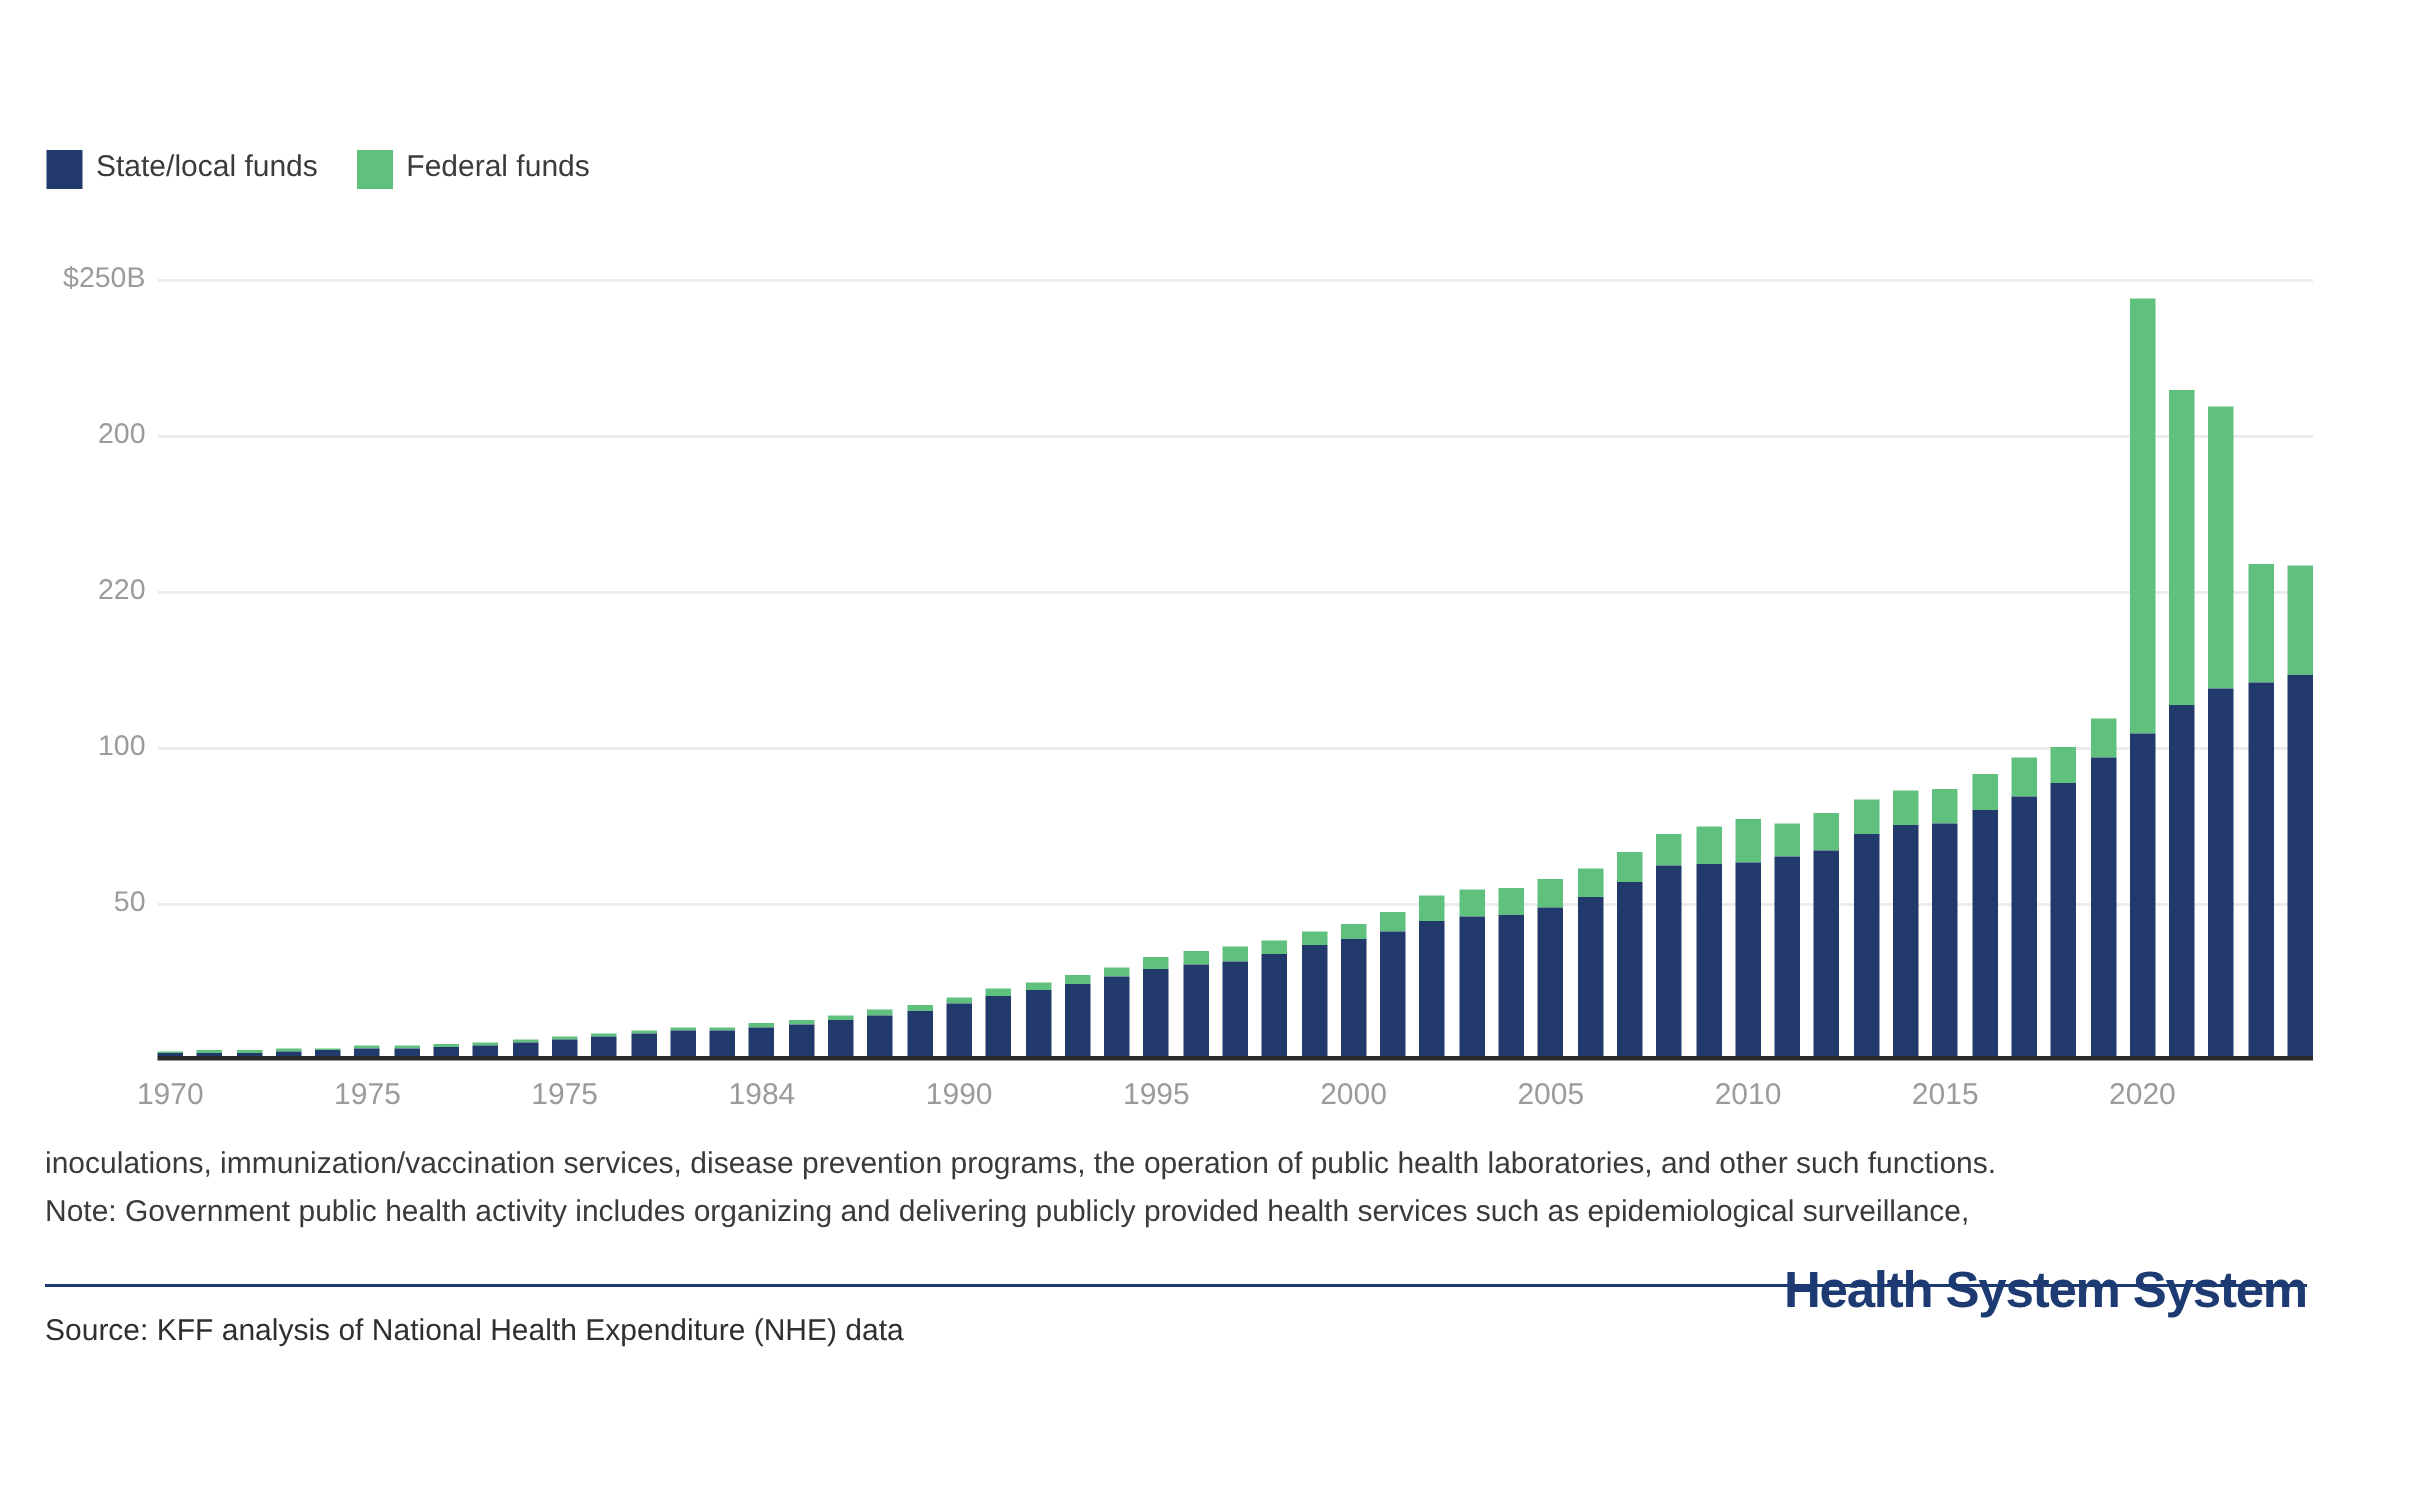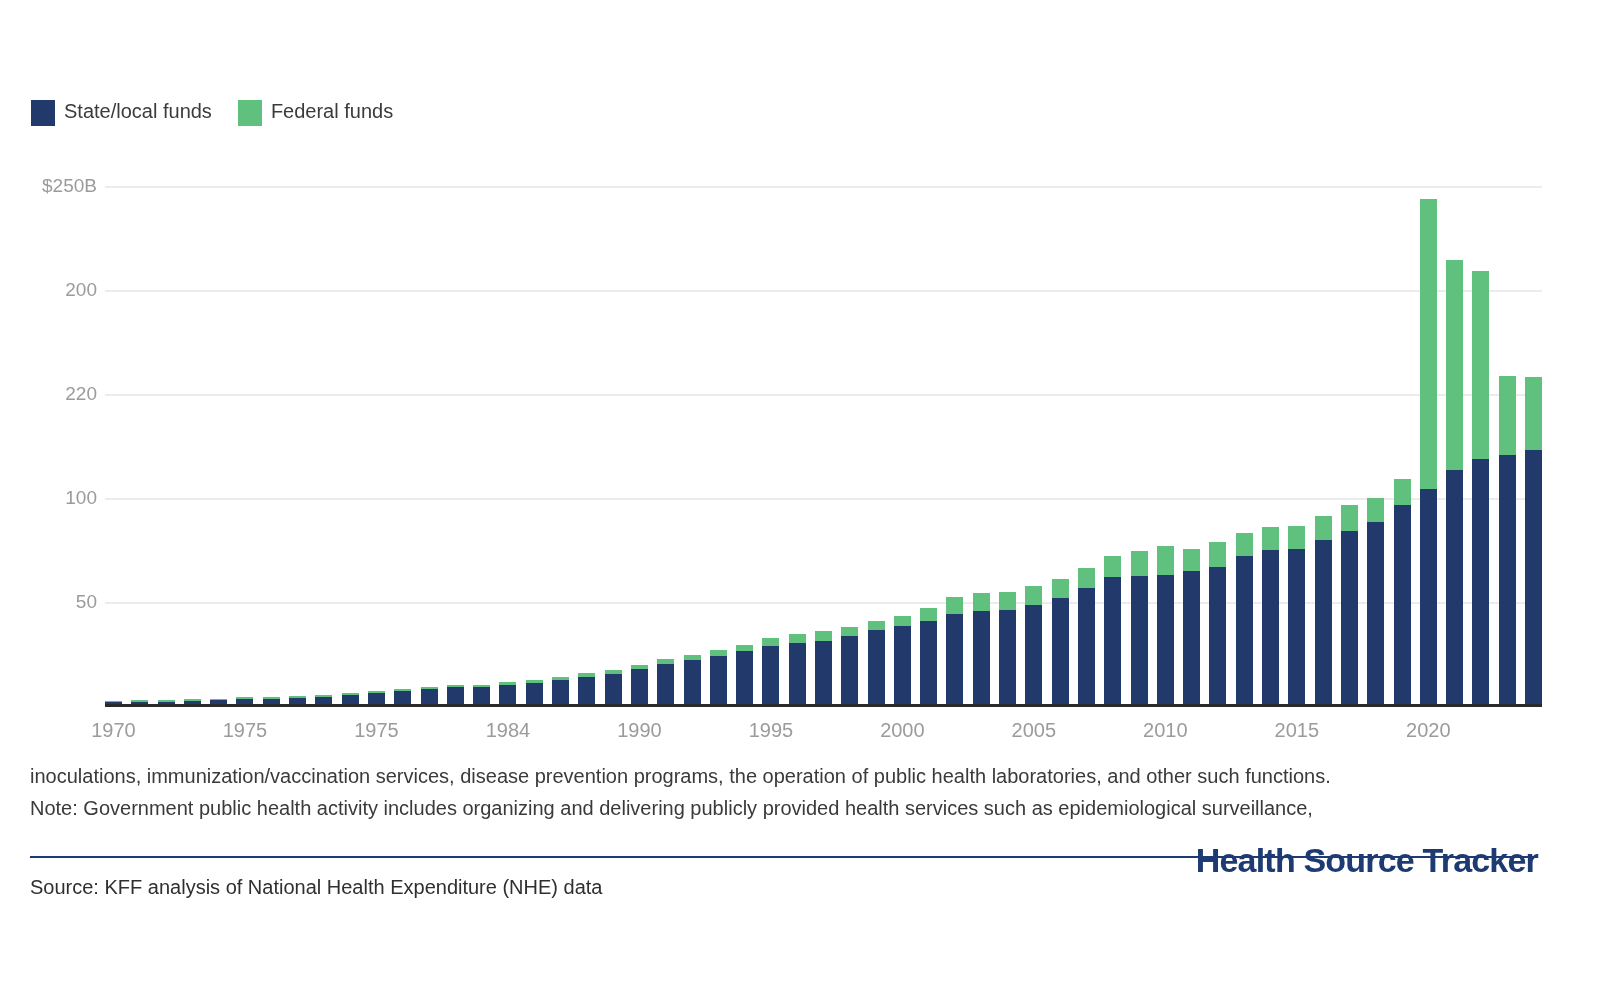--- a/index.html
+++ b/index.html
@@ -298,16 +298,16 @@
   <div class="note">
     <div>inoculations, immunization/vaccination services, disease prevention programs, the operation of public health laboratories, and other such functions.</div>
     <div>Note: Government public health activity includes organizing and delivering publicly provided health services such as epidemiological surveillance,</div>
   </div>
 
   <div class="divider"></div>
 
   <div class="source">Source: KFF analysis of National Health Expenditure (NHE) data</div>
 
   <div class="logo">
-    <div class="logo-bottom">Health Source Tracker</div>
+    <div class="logo-bottom">Health System System</div>
   </div>
 
 </div>
 
 </body></html>

